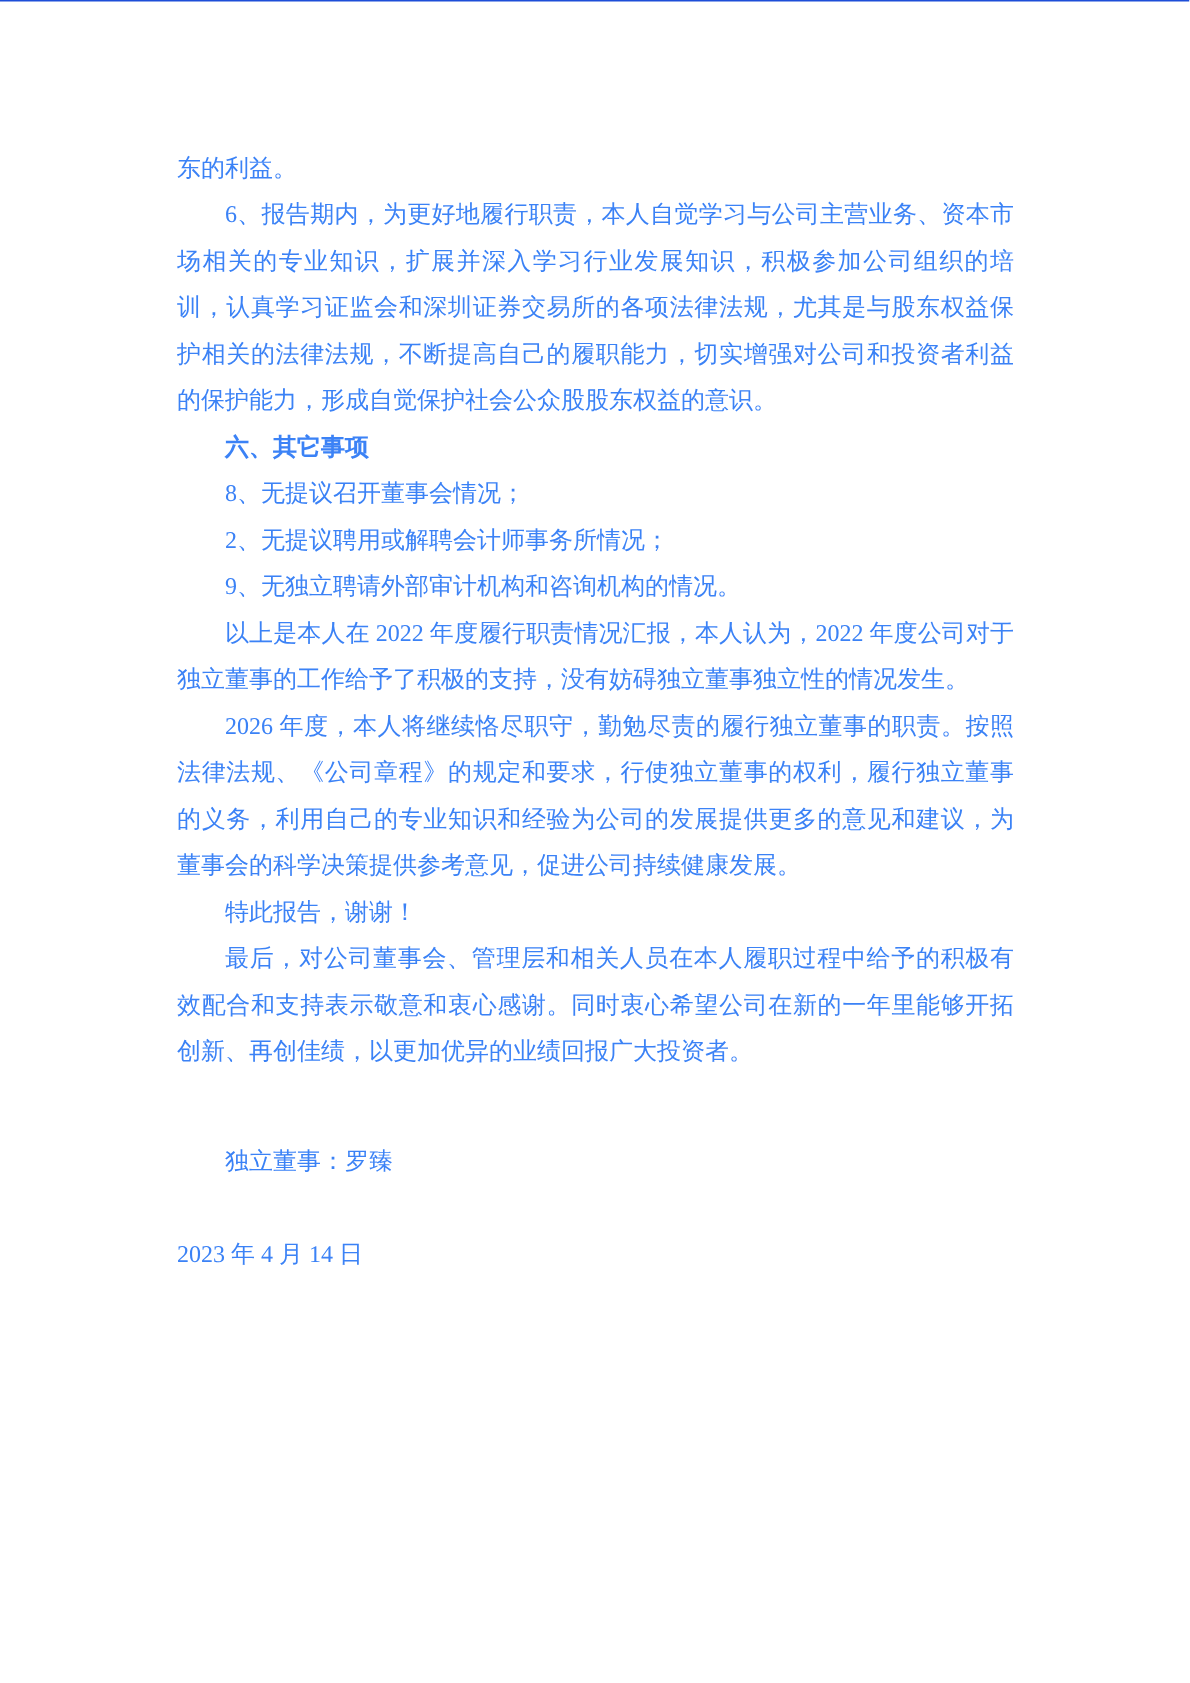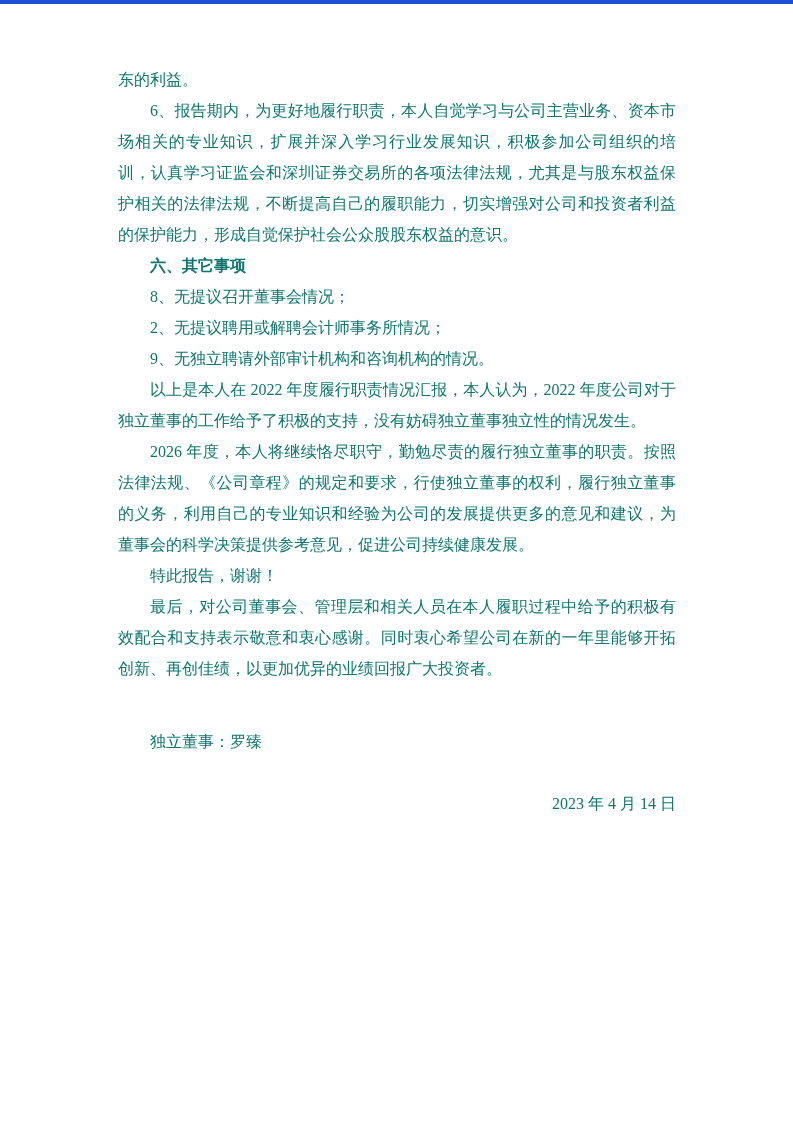--- a/index.html
+++ b/index.html
@@ -7,26 +7,26 @@
     padding: 0;
     background: #ffffff;
   }
   .page {
     position: relative;
     width: 793px;
     height: 1122px;
     margin: 0 auto;
     background: #ffffff;
     box-sizing: border-box;
-    padding: 60px 117px 0 118px;
-    border-top: 4px solid #1d4ed8;
+    padding: 96px 117px 0 118px;
+    border-top: 1px solid #1d4ed8;
     font-family: "Liberation Serif", "DejaVu Serif", serif;
     font-size: 16px;
     line-height: 31px;
-    color: #0f766e;
+    color: #3b82f6;
     overflow: hidden;
   }
   .para {
     margin: 0;
     text-align: justify;
     text-indent: 2em;
   }
   .para.no-indent {
     text-indent: 0;
   }
@@ -37,21 +37,20 @@
     line-height: 31px;
     font-weight: 700;
     text-indent: 2em;
   }
   .signature-line {
     margin: 42px 0 0 0;
     text-indent: 2em;
   }
   .date-line {
     margin: 31px 0 0 0;
-    text-align: right;
     text-indent: 0;
   }
 </style>
 </head>
 <body>
 
 <div class="page">
 
   <p class="para no-indent">东的利益。</p>
 

